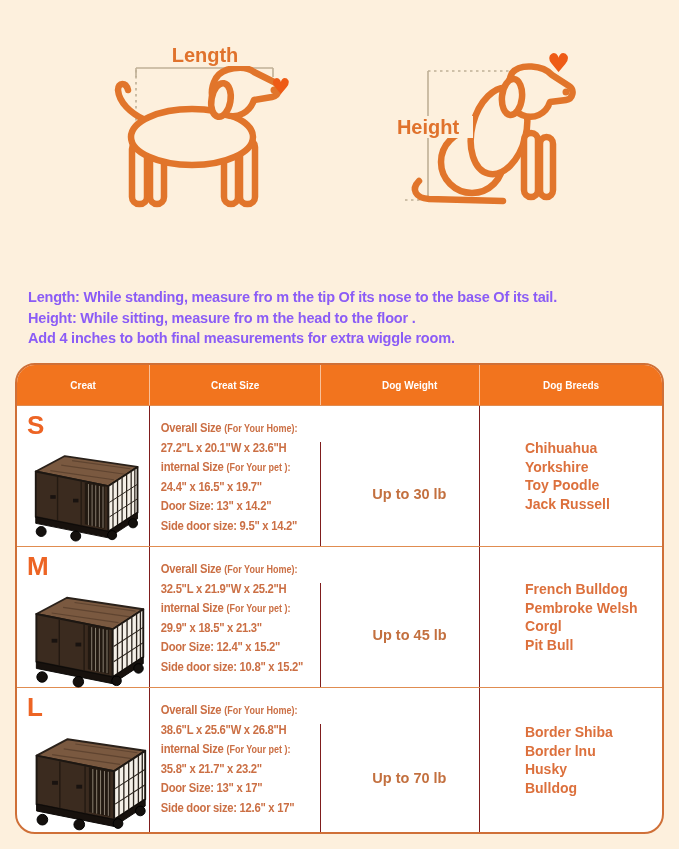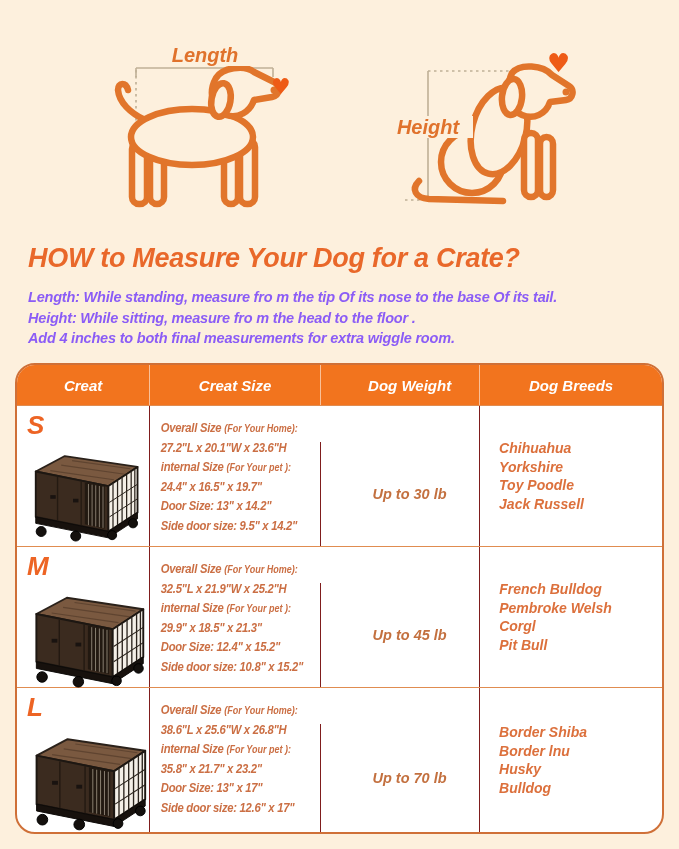--- a/index.html
+++ b/index.html
@@ -1,20 +1,19 @@
 <!DOCTYPE html>
 <html><head>
 <meta charset="utf-8">
 <style>
   html,body{margin:0;padding:0;background:#fdf0dd;}
   .page{
     position:relative;width:679px;height:849px;overflow:hidden;
     background:#fdf0dd;
     font-family:"Liberation Sans","DejaVu Sans",sans-serif;
-    font-style:italic;
   }
   
   .hero-svg{position:absolute;}
   .measure-label{
     position:absolute;color:#e0722c;font-weight:bold;font-size:20px;
     text-align:center;background:#fdf0dd;line-height:22px;
   }
   .heart{
     position:absolute;color:#ee5b16;line-height:1;
     font-family:"DejaVu Sans",sans-serif;
@@ -31,21 +30,21 @@
   }
   
   .size-table{
     position:absolute;left:15px;top:363px;width:649px;height:471px;
     background:#ffffff;border:2px solid #cf7038;border-radius:20px;
     box-sizing:border-box;overflow:hidden;
   }
   .thead{display:flex;height:40px;background:#f2741e;}
   .th{
     display:flex;align-items:center;justify-content:center;
-    color:#ffffff;font-size:15px;font-weight:bold;box-sizing:border-box;
+    color:#ffffff;font-size:10px;font-weight:bold;box-sizing:border-box;
   }
   .th + .th{border-left:1px solid rgba(255,255,255,.55);}
   .trow{display:flex;box-sizing:border-box;border-top:1px solid #e08c50;}
   .td{box-sizing:border-box;position:relative;}
   .td + .td{border-left:1px solid #7f1d1d;}
   .c1{width:133px;} .c2{width:172px;} .c3{width:160px;padding-left:19px;} .c4{width:184px;}
   .r1,.r2{height:141px;} .r3{height:145px;}
   .row-letter{
     position:absolute;top:4px;left:10px;
     color:#ed6424;font-size:26px;font-weight:bold;
@@ -58,21 +57,21 @@
     white-space:nowrap;
   }
   .size-lines p{margin:0;}
   .size-note{font-size:10px;letter-spacing:0;}
   .cell-weight{
     display:flex;align-items:center;justify-content:center;
     color:#c3703f;font-size:14.5px;font-weight:bold;margin-top:36px;
   }
   .cell-breeds{
     display:flex;flex-direction:column;justify-content:center;
-    padding-left:19px;color:#dc703c;font-size:14px;font-weight:bold;
+    padding-left:45px;color:#dc703c;font-size:14px;font-weight:bold;
     line-height:18.5px;
   }
   .defs-holder{position:absolute;width:0;height:0;overflow:hidden;}
 </style>
 </head>
 <body>
 
 <div class="page">
 
   <svg class="defs-holder" aria-hidden="true">
@@ -134,21 +133,20 @@
       <rect x="149" y="78" width="14" height="64" rx="7" fill="#fdf0dd"></rect>
       <rect x="165" y="82" width="13" height="60" rx="7" fill="#fdf0dd"></rect>
       <path d="M137,18 C145,8 168,10 177,20 L194,31 C200,35 198,44 191,45 L175,47 C171,59 159,65 147,60 C135,55 130,32 137,18 Z" fill="#fdf0dd"></path>
       <ellipse cx="137" cy="42" rx="10" ry="18" transform="rotate(6 137 42)" fill="#fdf0dd"></ellipse>
       <circle cx="191" cy="37" r="3.5" fill="#e1752b" stroke="none"></circle>
     </g>
   </svg>
   <div class="measure-label" style="left:383px;top:116px;width:90px">Height</div>
   <span class="heart" style="left:547px;top:50px;font-size:26px">♥</span>
 
-  <h1 class="title">HOW to Measure Your Dog for a Crate?</h1>
   <div class="intro">
     <div>Length: While standing, measure fro m the tip Of its nose to the base Of its tail.</div>
     <div>Height: While sitting, measure fro m the head to the floor .</div>
     <div>Add 4 inches to both final measurements for extra wiggle room.</div>
   </div>
 
   <div class="size-table">
     <div class="thead">
       <div class="th c1">Creat</div>
       <div class="th c2">Creat Size</div>

